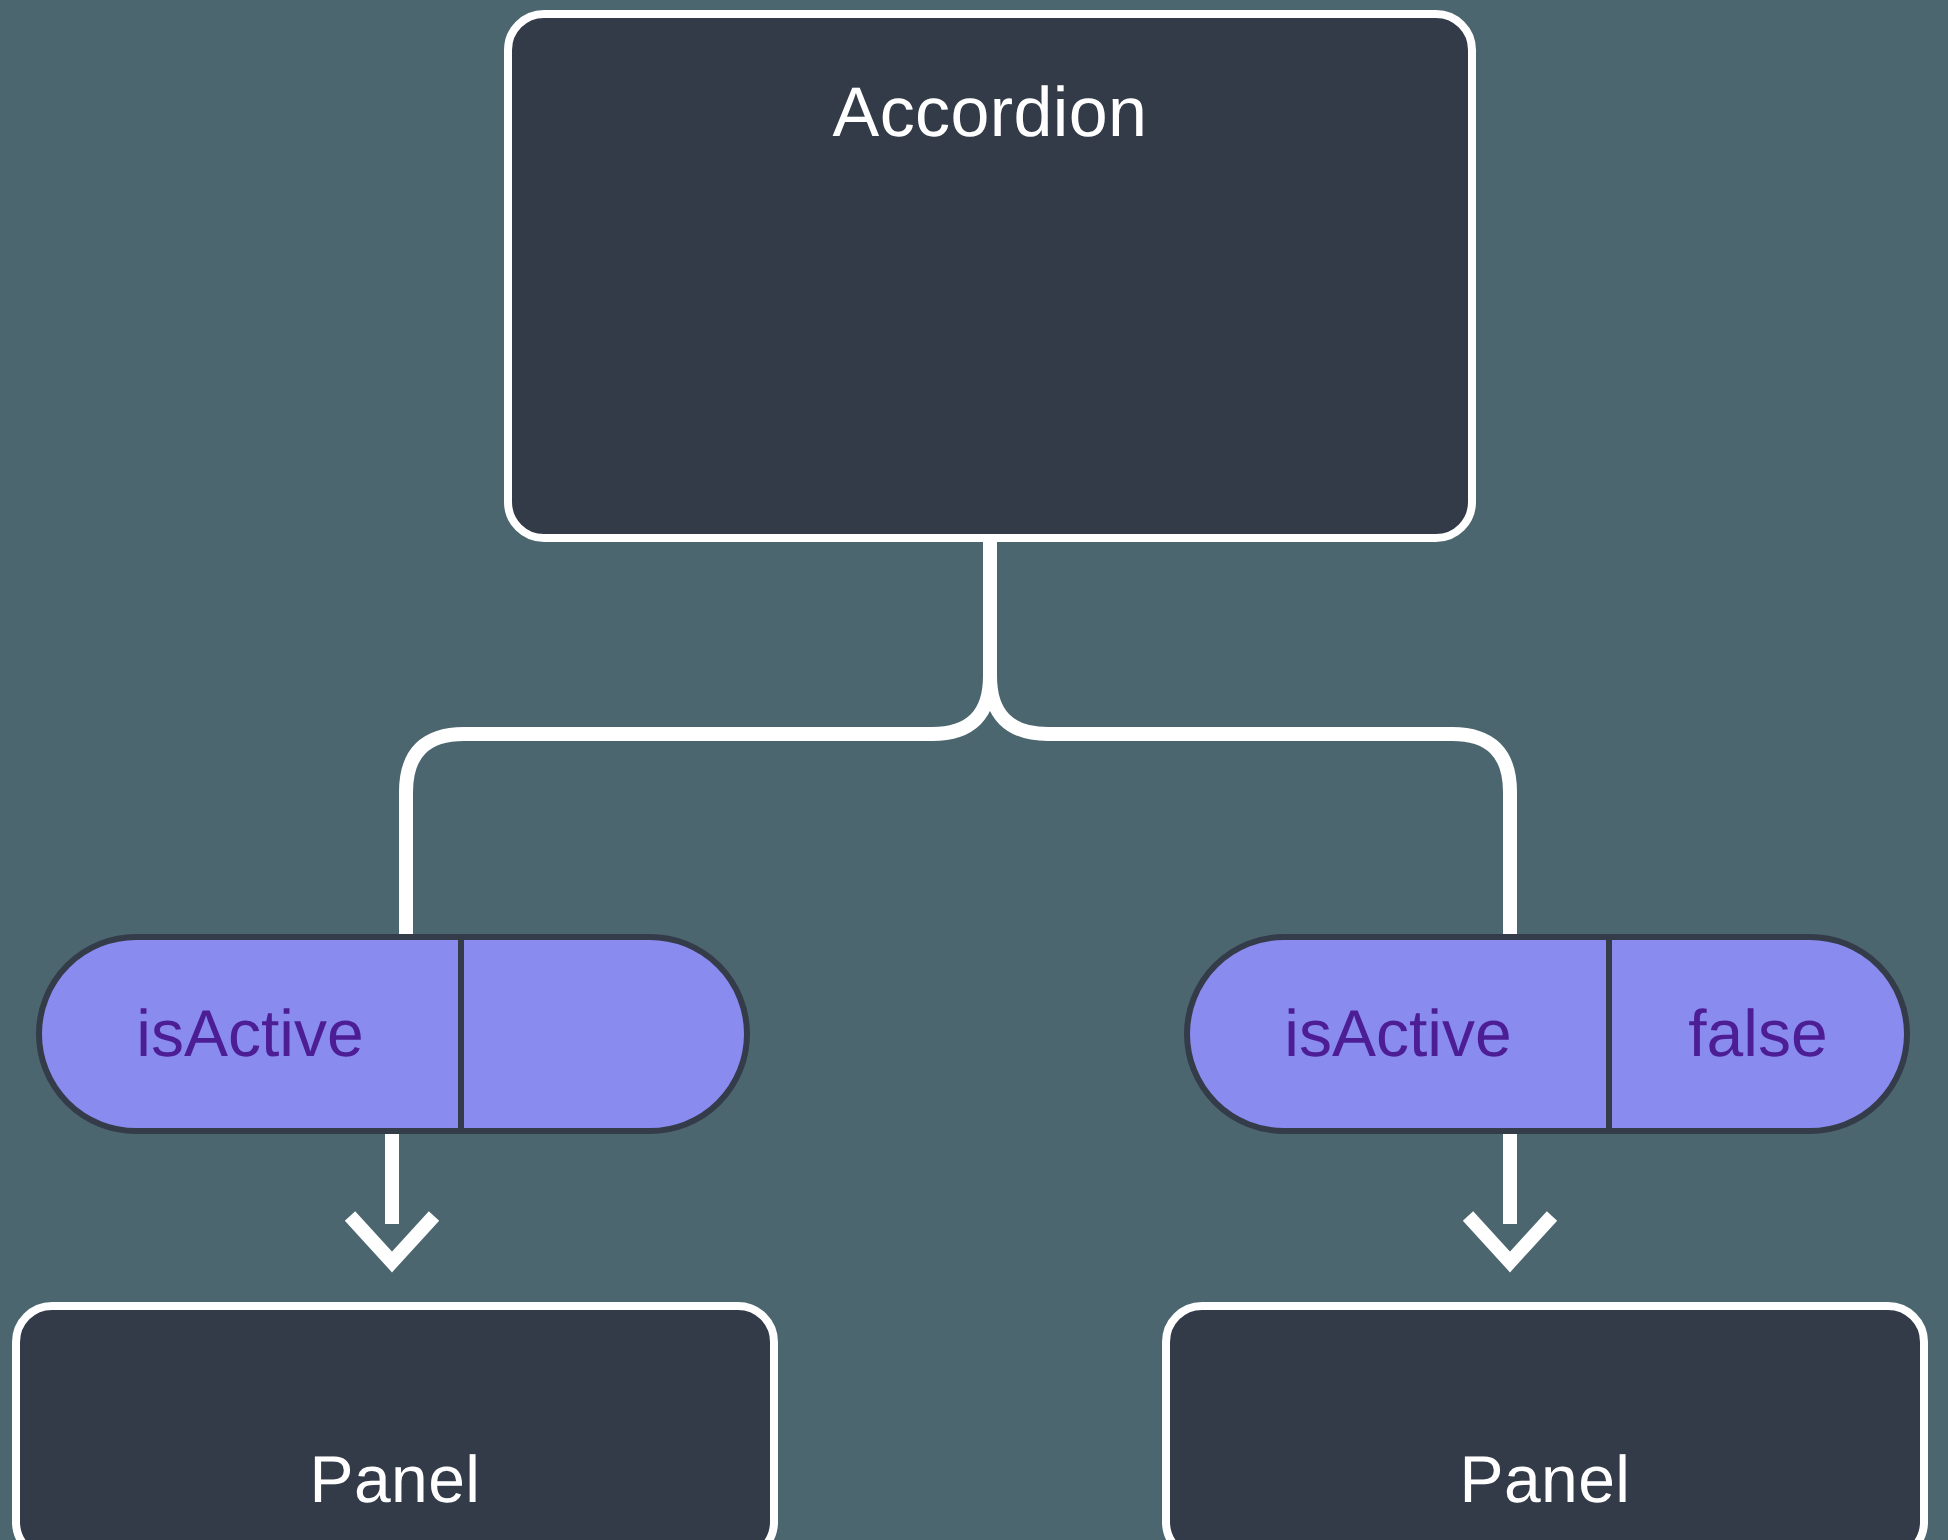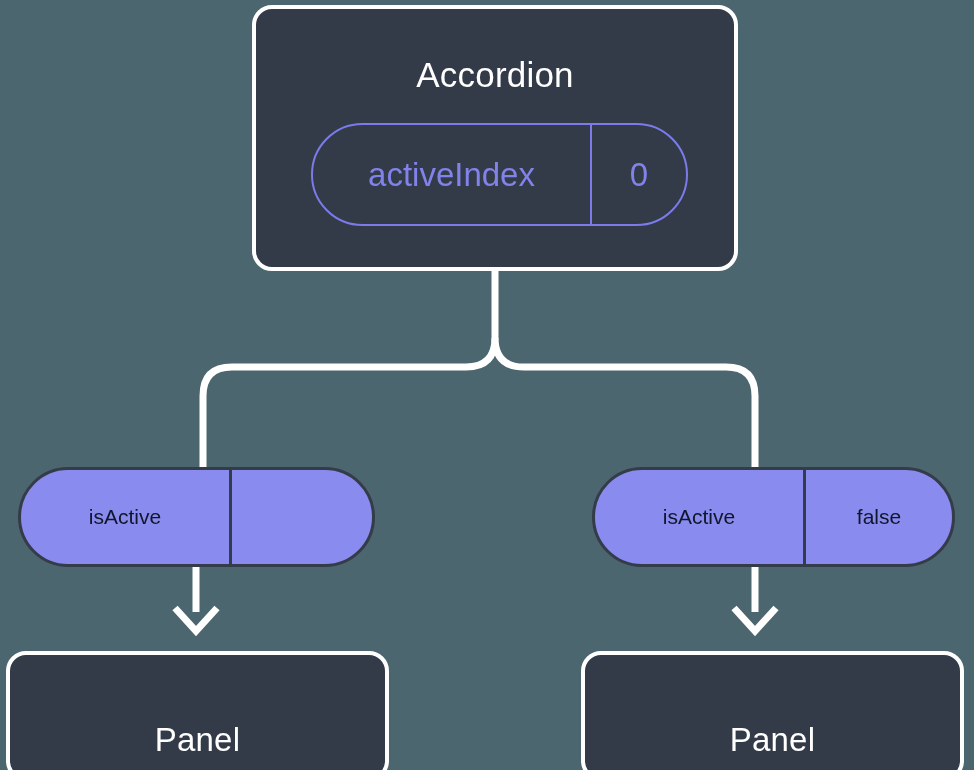--- a/index.html
+++ b/index.html
@@ -60,21 +60,21 @@
     left: 0;
     width: 100%;
     text-align: center;
     color: #ffffff;
     font-size: 35px;
     font-weight: 500;
     letter-spacing: 0.2px;
     white-space: nowrap;
   }
   #accordion-box .node-title {
-    top: 46px;
+    top: 28px;
   }
   .panel-title {
     top: 38px;
     font-size: 33px;
     margin-top: 28px;
   }
 
   
   .prop-pill {
     position: absolute;
@@ -122,22 +122,22 @@
     top: 467px;
     width: 357px;
   }
   #isactive-pill-right {
     left: 592px;
     top: 467px;
     width: 363px;
   }
   .prop-pill-filled .pill-key,
   .prop-pill-filled .pill-val {
-    color: #0f172a;
-    font-size: 21px;
+    color: #4c1d95;
+    font-size: 33px;
     text-align: right;
   }
   #isactive-pill-left .pill-key {
     width: 211px;
     border-right: 3px solid #343b49;
   }
   #isactive-pill-right .pill-key {
     width: 211px;
     border-right: 3px solid #343b49;
   }
@@ -173,24 +173,20 @@
     </g>
     <g fill="none" stroke="#ffffff" stroke-width="7" stroke-linecap="butt" stroke-linejoin="miter">
       <polyline points="175,608 196,631 217,608"></polyline>
       <polyline points="734,608 755,631 776,608"></polyline>
     </g>
   </svg>
 
   <div class="node-box" id="accordion-box">
     <div class="node-title">Accordion</div>
 
-    <div class="prop-pill" id="activeindex-pill">
-      <div class="pill-key">activeIndex</div>
-      <div class="pill-val">0</div>
-    </div>
   </div>
 
   <div class="prop-pill-filled" id="isactive-pill-left">
     <div class="pill-key">isActive</div>
   </div>
 
   <div class="prop-pill-filled" id="isactive-pill-right">
     <div class="pill-key">isActive</div>
     <div class="pill-val">false</div>
   </div>

